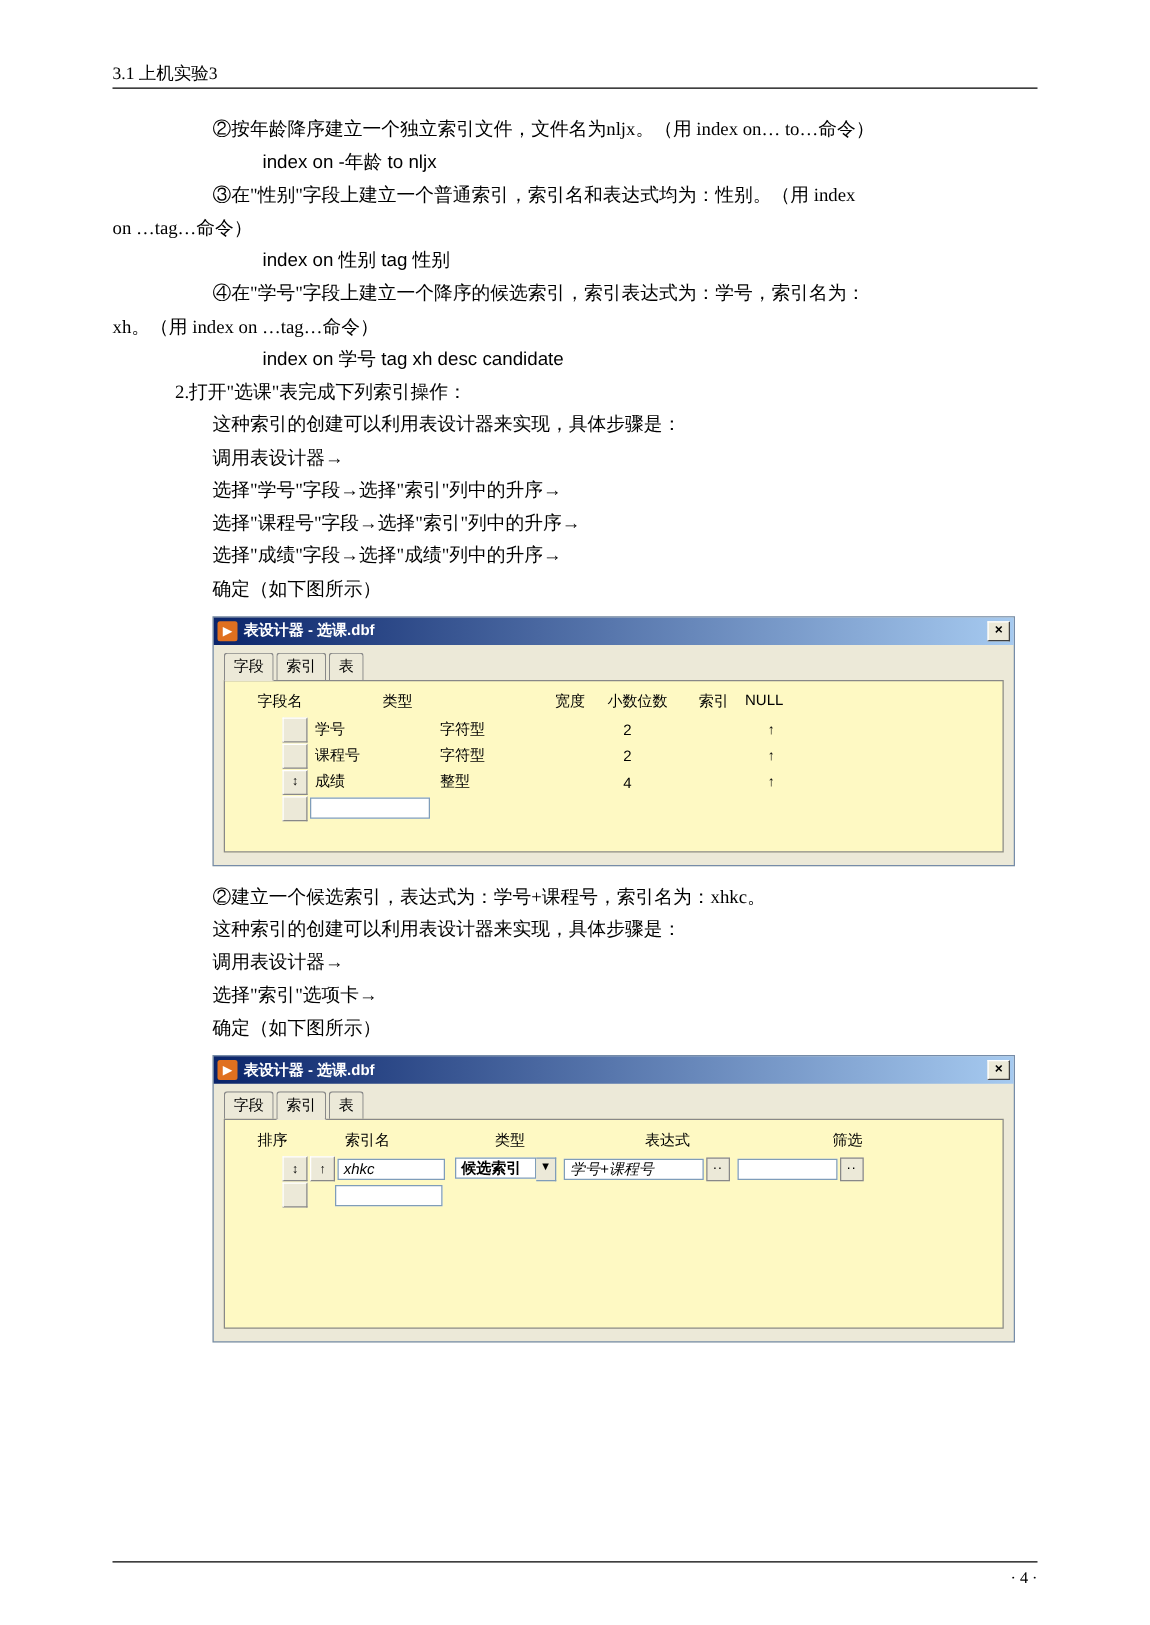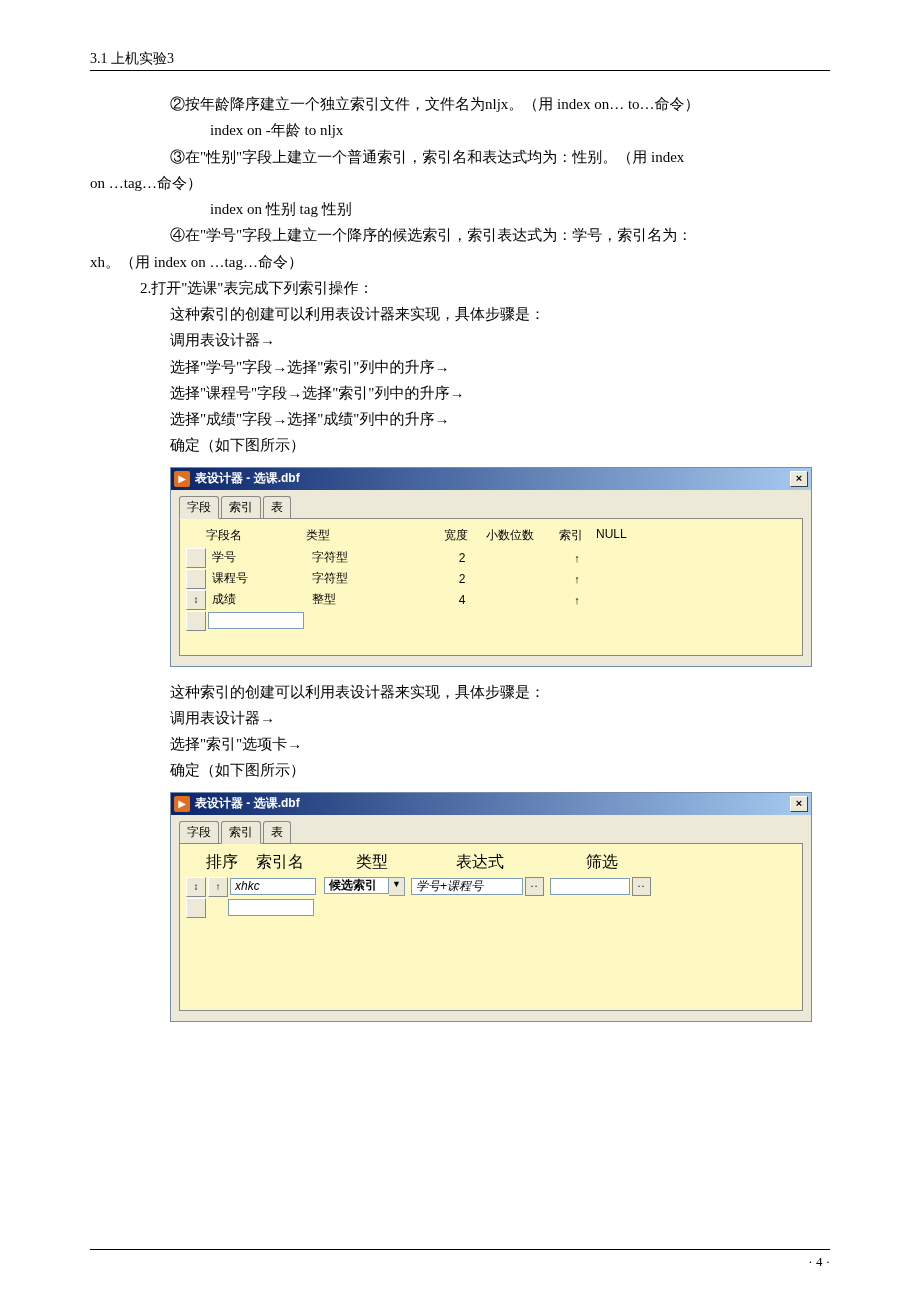--- a/index.html
+++ b/index.html
@@ -3,48 +3,48 @@
 <meta charset="utf-8">
 <style>
 body { margin:0; background:#fff; font-family:"SimSun","宋体",serif; font-size:15px; color:#000; }
 .page { width:920px; min-height:1300px; margin:0 auto; padding:50px 90px 30px 90px; box-sizing:border-box; position:relative; }
 .header-line { border-bottom:1px solid #000; padding-bottom:2px; margin-bottom:20px; font-size:14px; }
 .body-text { line-height:1.75; font-size:15px; }
 .body-text p { margin:0; }
 .indent1 { padding-left:80px; }
 .indent2 { padding-left:120px; }
 .hang { padding-left:0; }
-.mono { font-family:Liberation Serif, serif; }
+.mono { font-family:Liberation Sans, sans-serif; }
 
 .dialog { margin:8px 0 12px 80px; width:640px; background:#ece9d8; border:1px solid #768ca8; font-family:"Tahoma","SimSun",sans-serif; font-size:12px; }
 .titlebar { background:linear-gradient(to right,#0a246a,#a6caf0); color:#fff; display:flex; align-items:center; height:22px; padding:0 3px; }
 .titlebar .fox { width:16px; height:16px; background:#e07020; margin-right:5px; display:inline-flex; align-items:center; justify-content:center; font-size:10px; color:#fff; border-radius:2px; }
 .titlebar .title { flex:1; font-weight:bold; font-size:12px; }
 .closebox { width:16px; height:14px; background:#ece9d8; border:1px solid #fff; border-right-color:#404040; border-bottom-color:#404040; color:#000; text-align:center; line-height:12px; font-weight:bold; font-family:Arial; font-size:11px; }
 
 .dlg-body { padding:6px 8px 10px 8px; position:relative; }
 .tabs { display:flex; gap:2px; margin-bottom:-1px; }
 .tab { padding:2px 7px; background:#ece9d8; border:1px solid #888; border-bottom:none; font-size:12px; position:relative; z-index:1; border-top-left-radius:3px; border-top-right-radius:3px;}
 .tab.active { background:#ece9d8; border-bottom:1px solid #ece9d8; z-index:3; }
 .tabpanel { border:1px solid #888; background:#fef9c3; padding:6px 6px 10px 6px; position:relative; z-index:2; min-height:120px; }
 
 .cols { display:flex; font-size:12px; padding:2px 0 4px 20px; color:#000; }
 .cols span { display:inline-block; } .w-name{width:100px} .w-type{width:120px} .w-width{width:60px; text-align:center} .w-dec{width:60px} .w-idx{width:50px; text-align:center} .w-null{width:50px}
 
-.row { display:flex; align-items:center; padding-left:0; height:20px; margin-bottom:1px;}
+.row { display:flex; align-items:center; padding-left:0; height:20px; margin-bottom:1px;margin-left:40px;}
 .rowhandle { width:18px; height:18px; background:#ece9d8; border:1px solid #fff; border-right-color:#888; border-bottom-color:#888; margin-right:2px; display:flex; align-items:center; justify-content:center; font-size:10px; color:#000;}
 .cell-in { height:17px; background:#fff; border:1px solid #7f9db9; box-sizing:border-box; padding:0 4px; line-height:15px; font-size:12px;font-style:italic; }
 .up-arrow { font-family:Arial; font-size:11px; }
 
 .btncol { position:absolute; right:12px; top:30px; display:flex; flex-direction:column; gap:4px; }
 .btn { width:62px; height:22px; background:#ece9d8; border:1px solid #fff; border-right-color:#404040; border-bottom-color:#404040; font-size:12px; text-align:center; line-height:20px; font-family:"SimSun"; cursor:default; }
 .mini-scroll { position:absolute; right:84px; top:38px; width:16px; height:85px; background:#ece9d8; border:1px solid #888; display:flex; flex-direction:column; justify-content:space-between;}
 .mini-scroll .sbtn { height:14px; background:#ece9d8; border-bottom:1px solid #888; border-top:1px solid #fff; text-align:center; font-size:9px; line-height:12px; font-family:Arial;}
 
-.idx-cols { display:flex; font-size:16px; padding:2px 0 4px 20px; }
+.idx-cols { display:flex; font-size:12px; padding:2px 0 4px 20px;gap:20px; }
 .iw-ord{width:50px} .iw-name{width:100px} .iw-type{width:100px} .iw-expr{width:130px} .iw-filter{width:100px}
 .combo { display:inline-flex;font-weight:bold; }
 .combo .cv { height:17px; background:#fff; border:1px solid #7f9db9; box-sizing:border-box; padding:0 4px; line-height:15px; font-size:12px; }
 .combo .cb { width:15px; height:17px; background:#ece9d8; border:1px solid #7f9db9; border-left:none; text-align:center; line-height:13px; font-size:9px; font-family:Arial;}
 .elips { width:17px; height:17px; background:#ece9d8; border:1px solid #888; text-align:center; line-height:11px; font-size:11px; margin-left:2px; letter-spacing:1px;}
 
 .footer { position:absolute; bottom:30px; left:90px; right:90px; border-top:1px solid #000; text-align:right; padding-top:4px; font-size:13px; }
 </style>
 </head>
 <body>
@@ -53,20 +53,21 @@
   <div class="header-line">3.1 上机实验3</div>
 
   <div class="body-text">
     <p class="indent1">②按年龄降序建立一个独立索引文件，文件名为nljx。（用 index on… to…命令）</p>
     <p class="indent2 mono">index on -年龄 to nljx</p>
     <p class="indent1">③在"性别"字段上建立一个普通索引，索引名和表达式均为：性别。（用 index</p>
     <p class="hang">on …tag…命令）</p>
     <p class="indent2 mono">index on 性别 tag 性别</p>
     <p class="indent1">④在"学号"字段上建立一个降序的候选索引，索引表达式为：学号，索引名为：</p>
     <p class="hang">xh。（用 index on …tag…命令）</p>
+    <p class="indent2 mono">index on 学号 tag xh desc candidate</p>
     <p style="padding-left:50px">2.打开"选课"表完成下列索引操作：</p>
     <p class="indent1">这种索引的创建可以利用表设计器来实现，具体步骤是：</p>
     <p class="indent1">调用表设计器→</p>
     <p class="indent1">选择"学号"字段→选择"索引"列中的升序→</p>
     <p class="indent1">选择"课程号"字段→选择"索引"列中的升序→</p>
     <p class="indent1">选择"成绩"字段→选择"成绩"列中的升序→</p>
     <p class="indent1">确定（如下图所示）</p>
   </div>
 
   <div class="dialog">
@@ -127,20 +128,21 @@
         <div class="btn">确定</div>
         <div class="btn">取消</div>
         <div style="height:6px"></div>
         <div class="btn">插入(I)</div>
         <div class="btn">删除(D)</div>
       </div>
     </div>
   </div>
 
   <div class="body-text">
+    <p class="indent1">②建立一个候选索引，表达式为：学号+课程号，索引名为：xhkc。</p>
     <p class="indent1">这种索引的创建可以利用表设计器来实现，具体步骤是：</p>
     <p class="indent1">调用表设计器→</p>
     <p class="indent1">选择"索引"选项卡→</p>
     <p class="indent1">确定（如下图所示）</p>
   </div>
 
   <div class="dialog">
     <div class="titlebar">
       <span class="fox">▶</span>
       <span class="title">表设计器 - 选课.dbf</span>

